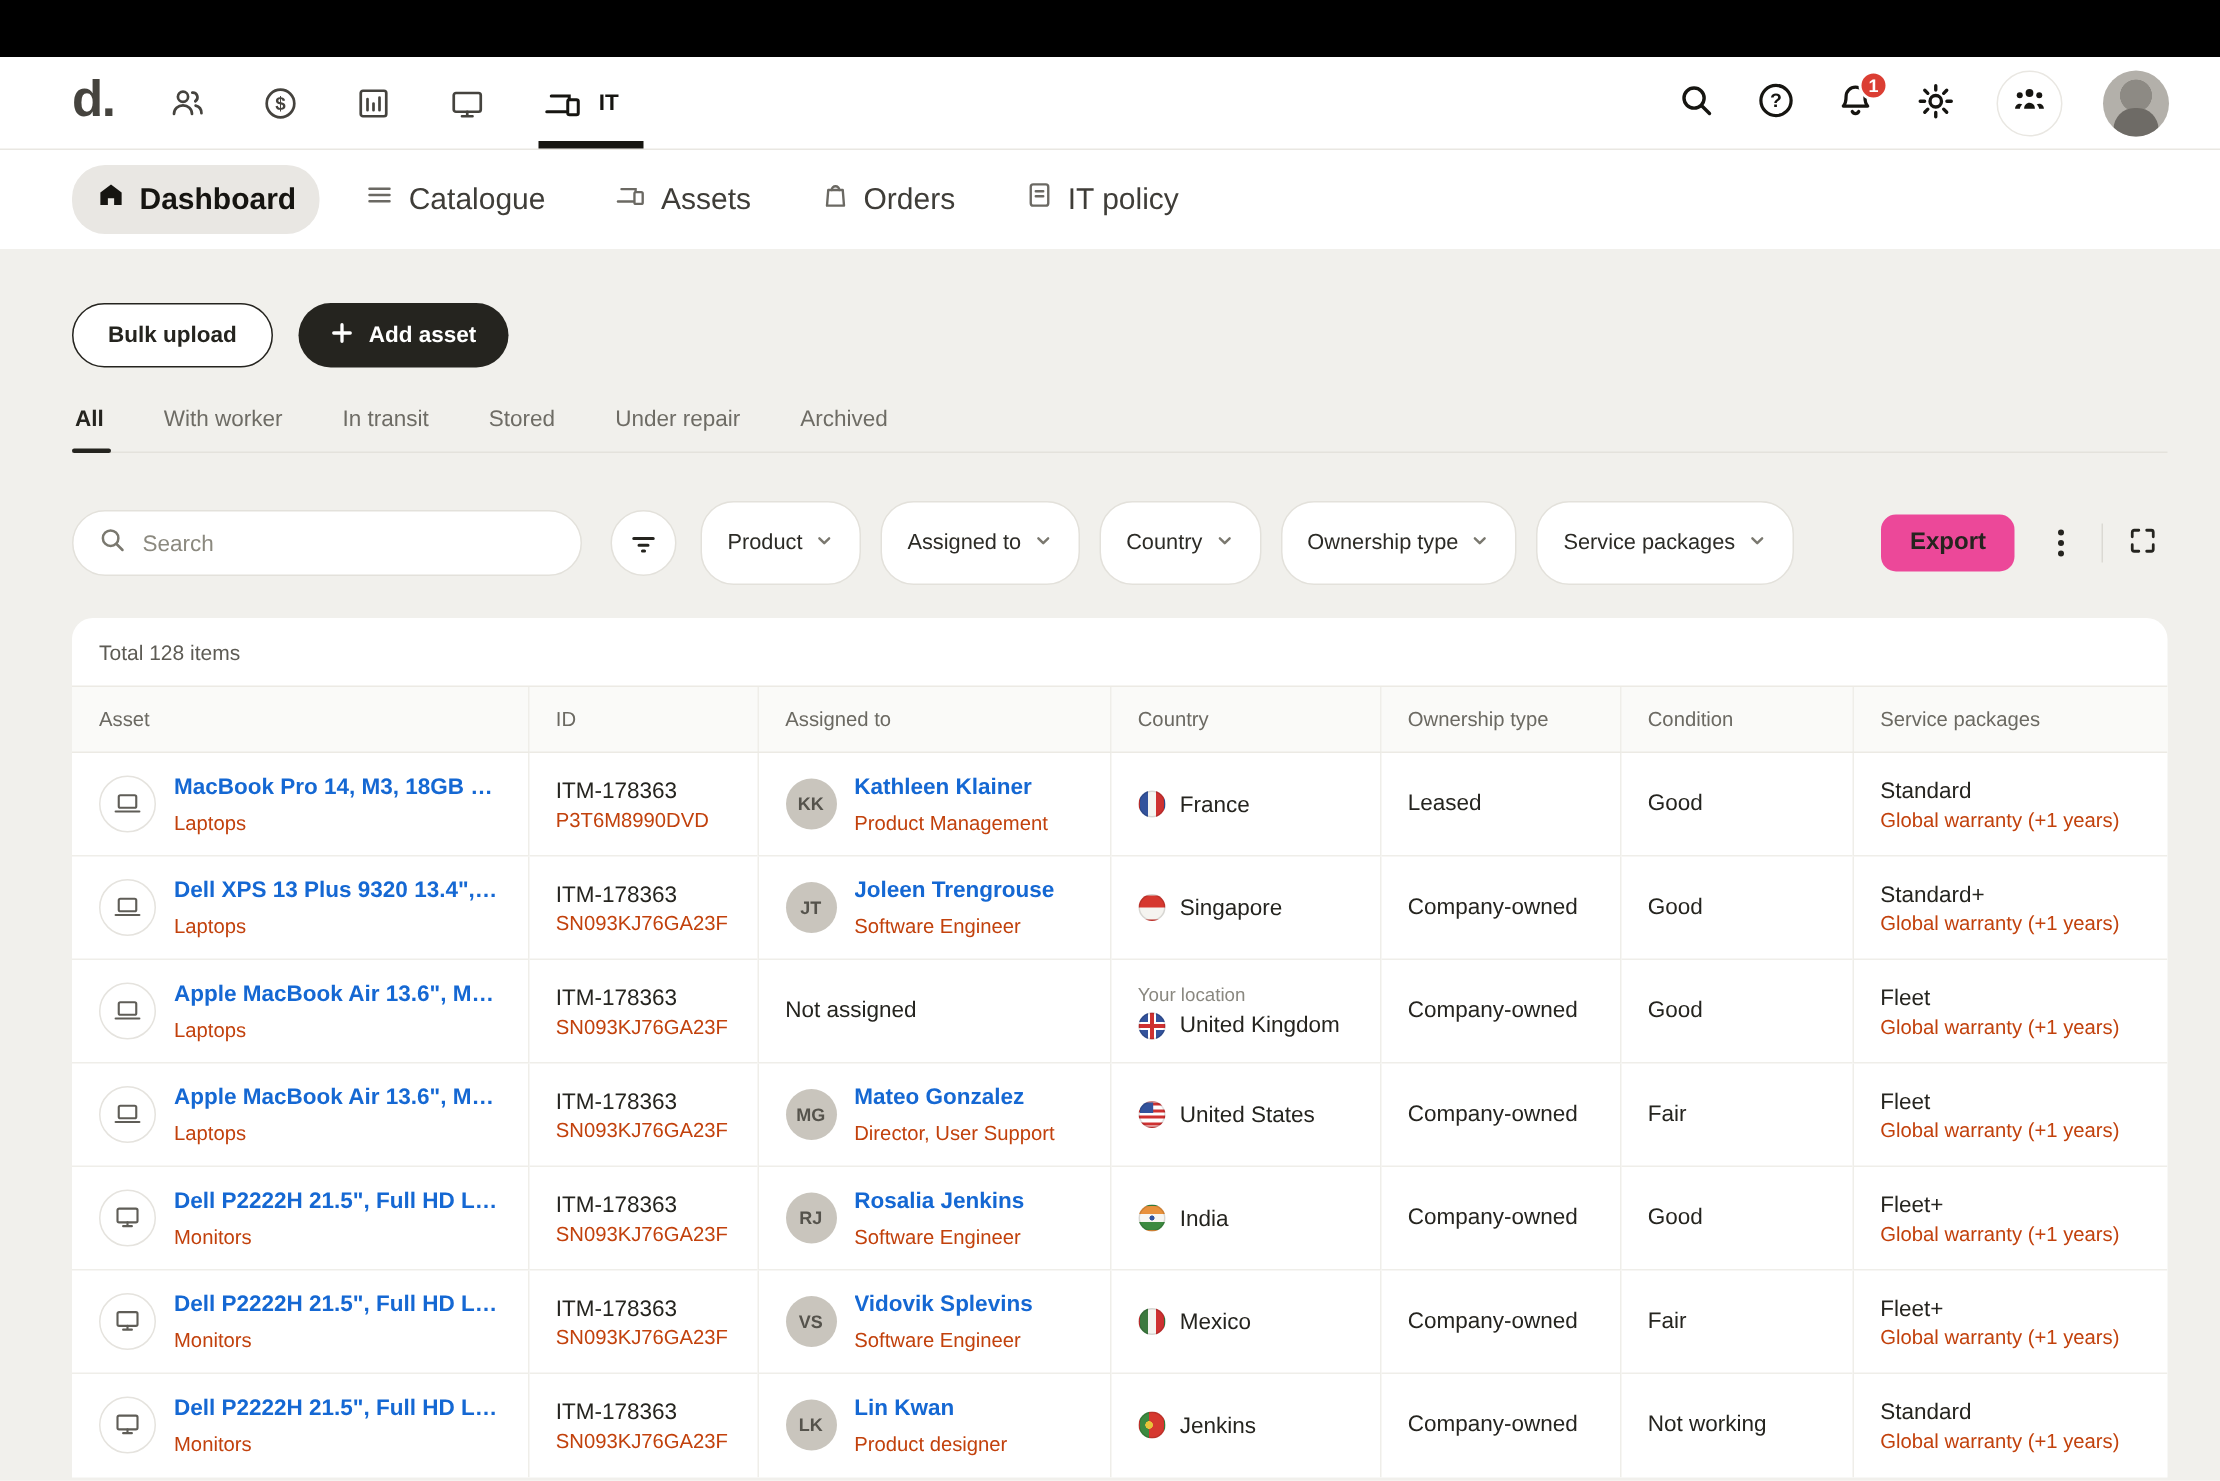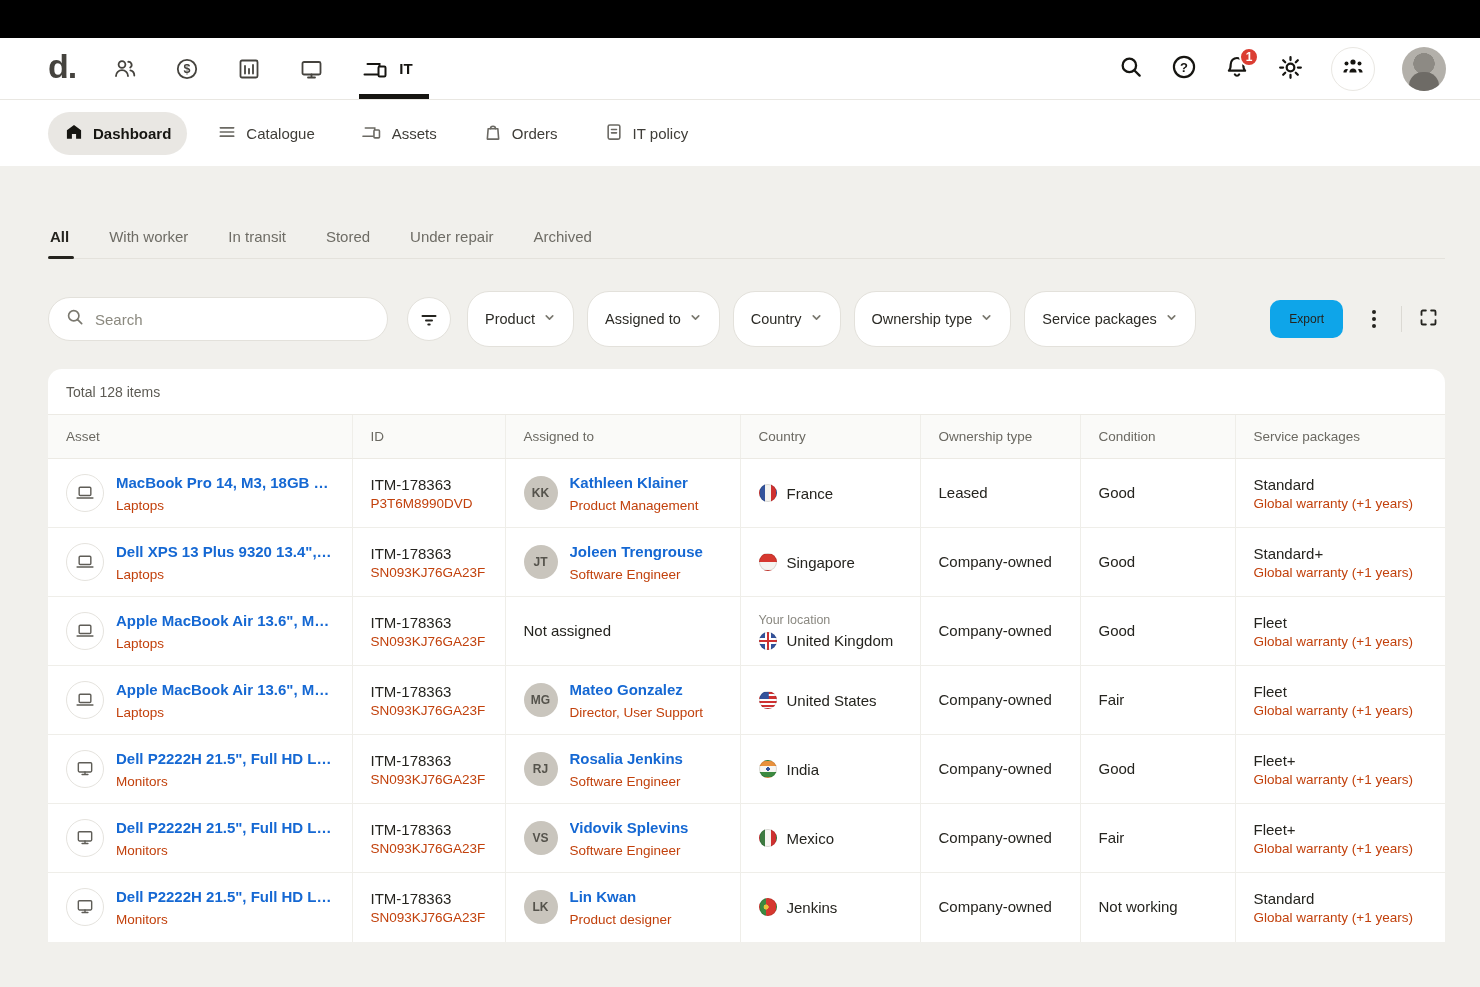--- a/index.html
+++ b/index.html
@@ -27,21 +27,21 @@
   .teamcircle { width:44px; height:44px; border-radius:50%; background:#fff; border:1px solid #e9e7e2;
     display:flex; align-items:center; justify-content:center; cursor:pointer; }
   .avatar-top { width:44px; height:44px; border-radius:50%; cursor:pointer; border:none;
     background:radial-gradient(circle at 50% 38%, #8d8a84 0 30%, #b3b0aa 31% 100%); position:relative; overflow:hidden; }
   .avatar-top::after { content:""; position:absolute; left:50%; top:58%; transform:translateX(-50%);
     width:30px; height:26px; border-radius:14px 14px 0 0; background:#6e6b66; }
 
   
   .subnav { height:66px; background:#fff; display:flex; align-items:center; gap:14px; padding:0 48px; }
   .subnav-item { display:flex; align-items:center; gap:9px; padding:10px 16px; border-radius:22px;
-    font-size:15px; color:#3f3d38; cursor:pointer; background:transparent; border:none; }
+    font-size:20px; color:#3f3d38; cursor:pointer; background:transparent; border:none; }
   .subnav-item svg { color:#6b6963; }
   .subnav-item.active { background:#e9e7e3; color:#161511; font-weight:700; }
   .subnav-item.active svg { color:#161511; }
 
   
   .pagehead { display:flex; align-items:center; justify-content:space-between; padding:36px 35px 0 48px; }
   .page-title { font-size:32px; font-weight:700; color:#25241f; letter-spacing:-0.5px; }
   .head-actions { display:flex; gap:17px; }
   .btn-secondary { background:#fff; border:1.5px solid #25241f; border-radius:22px; padding:0 23px; height:43px;
     font-size:15px; font-weight:600; color:#25241f; cursor:pointer; font-family:inherit; }
@@ -61,22 +61,22 @@
     display:flex; align-items:center; padding:0 16px; gap:10px; }
   .searchbox input { border:none; outline:none; font-size:15px; flex:1; font-family:inherit; color:#25241f; background:transparent; }
   .searchbox input::placeholder { color:#8b897f; }
   .circlebtn { width:44px; height:44px; border-radius:50%; background:#fff; border:1px solid #e3e1db;
     display:flex; align-items:center; justify-content:center; cursor:pointer; margin-left:19px; }
   .chips { display:flex; gap:13px; margin-left:16px; }
   .chip { height:56px; background:#fff; border:1px solid #e3e1db; border-radius:22px; display:flex;
     align-items:center; gap:8px; padding:0 17px; font-size:14.5px; color:#2c2b26; cursor:pointer; font-family:inherit; }
   .chip svg { color:#7a786f; }
   .filter-right { margin-left:auto; display:flex; align-items:center; }
-  .btn-export { background:#0ea5e9; border:none; border-radius:10px; height:38px; padding:0 19px;
-    font-size:12px; color:#25241f; cursor:pointer; font-family:inherit; }
+  .btn-export { background:#ec4899; border:none; border-radius:10px; height:38px; padding:0 19px;
+    font-size:16px; color:#25241f; cursor:pointer; font-family:inherit;font-weight:bold; }
   .kebab { background:none; border:none; cursor:pointer; padding:0 15px; margin-left:14px; display:flex; flex-direction:column; gap:3px; }
   .kebab i { width:4px; height:4px; border-radius:50%; background:#25241f; display:block; }
   .vdivider { width:1px; height:26px; background:#dbd9d3; margin:0 10px; }
   .expandbtn { background:none; border:none; cursor:pointer; color:#25241f; padding:0 6px; display:flex; }
 
   
   .card { background:#fff; margin:22px 35px 0 48px; border-radius:14px 14px 0 0; overflow:hidden; }
   .totalbar { height:46px; display:flex; align-items:center; padding:0 18px; font-size:14px; color:#5d5b54;
     border-bottom:1px solid #eceae4; }
   table { border-collapse:collapse; table-layout:fixed; width:100%; }
@@ -257,20 +257,31 @@
     <button class="subnav-item">
       <span><svg width="20" height="20" viewBox="0 0 24 24" fill="none" stroke="currentColor" stroke-width="1.9" stroke-linecap="round">
           <rect x="5" y="3.5" width="14" height="17" rx="2"></rect>
           <path d="M9 9h6M9 13h6"></path>
         </svg></span>
       <span>IT policy</span>
     </button>
   </div>
 
 <div class="pagehead">
+  <div class="head-actions">
+    <button class="btn-secondary">Bulk upload</button>
+    <button class="btn-primary">
+      <span>
+        <svg width="16" height="16" viewBox="0 0 16 16" fill="none" stroke="#fff" stroke-width="2.2" stroke-linecap="round">
+          <path d="M8 2.5v11M2.5 8h11"></path>
+        </svg>
+      </span>
+      <span>Add asset</span>
+    </button>
+  </div>
 </div>
 
 <div class="tabs" id="tabs">
     <button class="tab active">All</button>
     <button class="tab">With worker</button>
     <button class="tab">In transit</button>
     <button class="tab">Stored</button>
     <button class="tab">Under repair</button>
     <button class="tab">Archived</button>
   </div>

